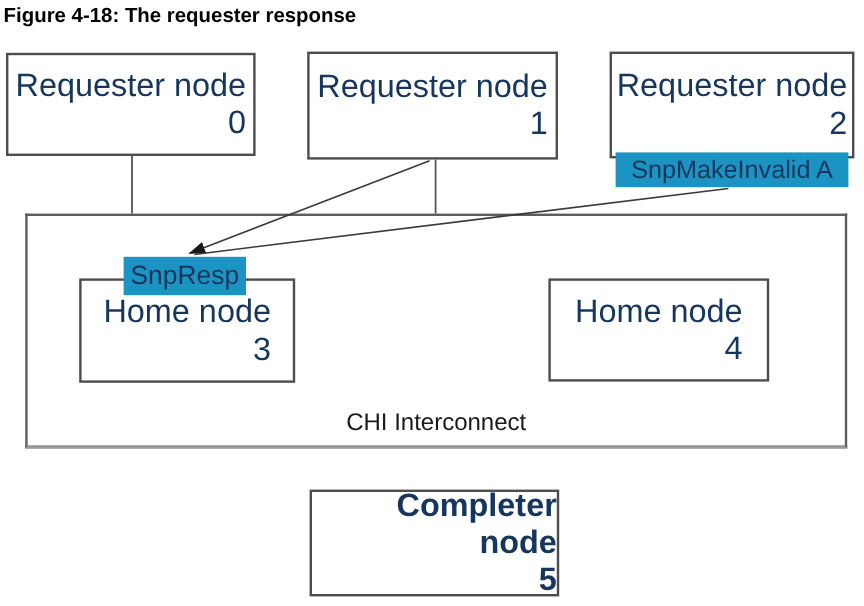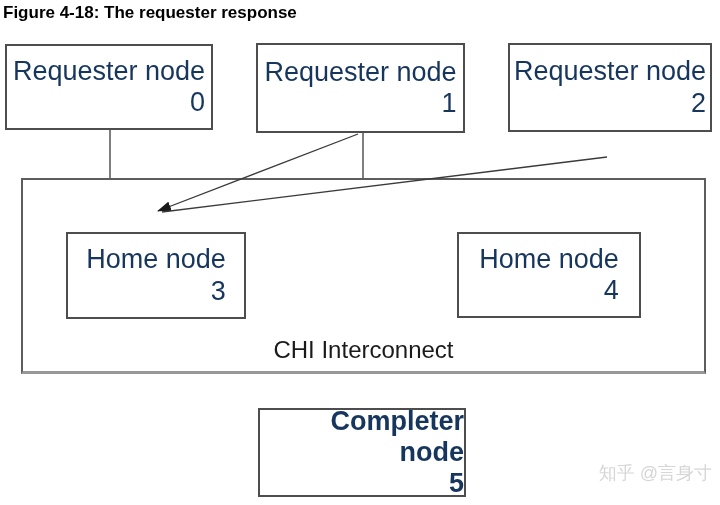--- a/index.html
+++ b/index.html
@@ -43,21 +43,21 @@
     background: #ffffff;
     border: 2px solid #5d5d5d;
     border-bottom: 3px solid #989898;
     z-index: 1;
   }
   .chi-label {
     position: absolute;
     left: 0; right: 0;
     bottom: 7px;
     text-align: center;
-    font-size: 24px;
+    font-size: 20px;
     color: #1a1a1a;
   }
   .tag {
     position: absolute;
     box-sizing: border-box;
     background: var(--teal, #1b93c3);
     color: var(--navy, #17365d);
     display: flex;
     align-items: center;
     justify-content: center;
@@ -112,29 +112,30 @@
 
   <div id="h3" class="node-box">Home node
 3</div>
 
   <div id="h4" class="node-box">Home node
 4</div>
 
   <div id="c5" class="node-box">Completer node
 5</div>
 
+  <div class="tag tag-snp-make-invalid">SnpMakeInvalid A</div>
 
+  <div class="tag tag-snp-resp">SnpResp</div>
 
   <svg class="connectors" viewBox="0 0 720 505" xmlns="http://www.w3.org/2000/svg">
     <defs>
       <marker id="arrowhead" markerUnits="userSpaceOnUse" markerWidth="14" markerHeight="10" refX="13" refY="5" orient="auto">
         <path d="M0,0 L14,5 L0,10 Z" fill="#1a1a1a"></path>
       </marker>
     </defs>
     <line x1="110" y1="130" x2="110" y2="178" stroke="#555555" stroke-width="1.5"></line>
     <line x1="363" y1="133" x2="363" y2="178" stroke="#555555" stroke-width="1.5"></line>
     <line x1="358" y1="134" x2="158" y2="211" stroke="#3a3a3a" stroke-width="1.3" marker-end="url(#arrowhead)"></line>
     <line x1="607" y1="157" x2="162" y2="212" stroke="#3a3a3a" stroke-width="1.3"></line>
   </svg>
 
-  <div class="watermark">知乎 @言身寸</div>
 
 </div>
 
 </body></html>

